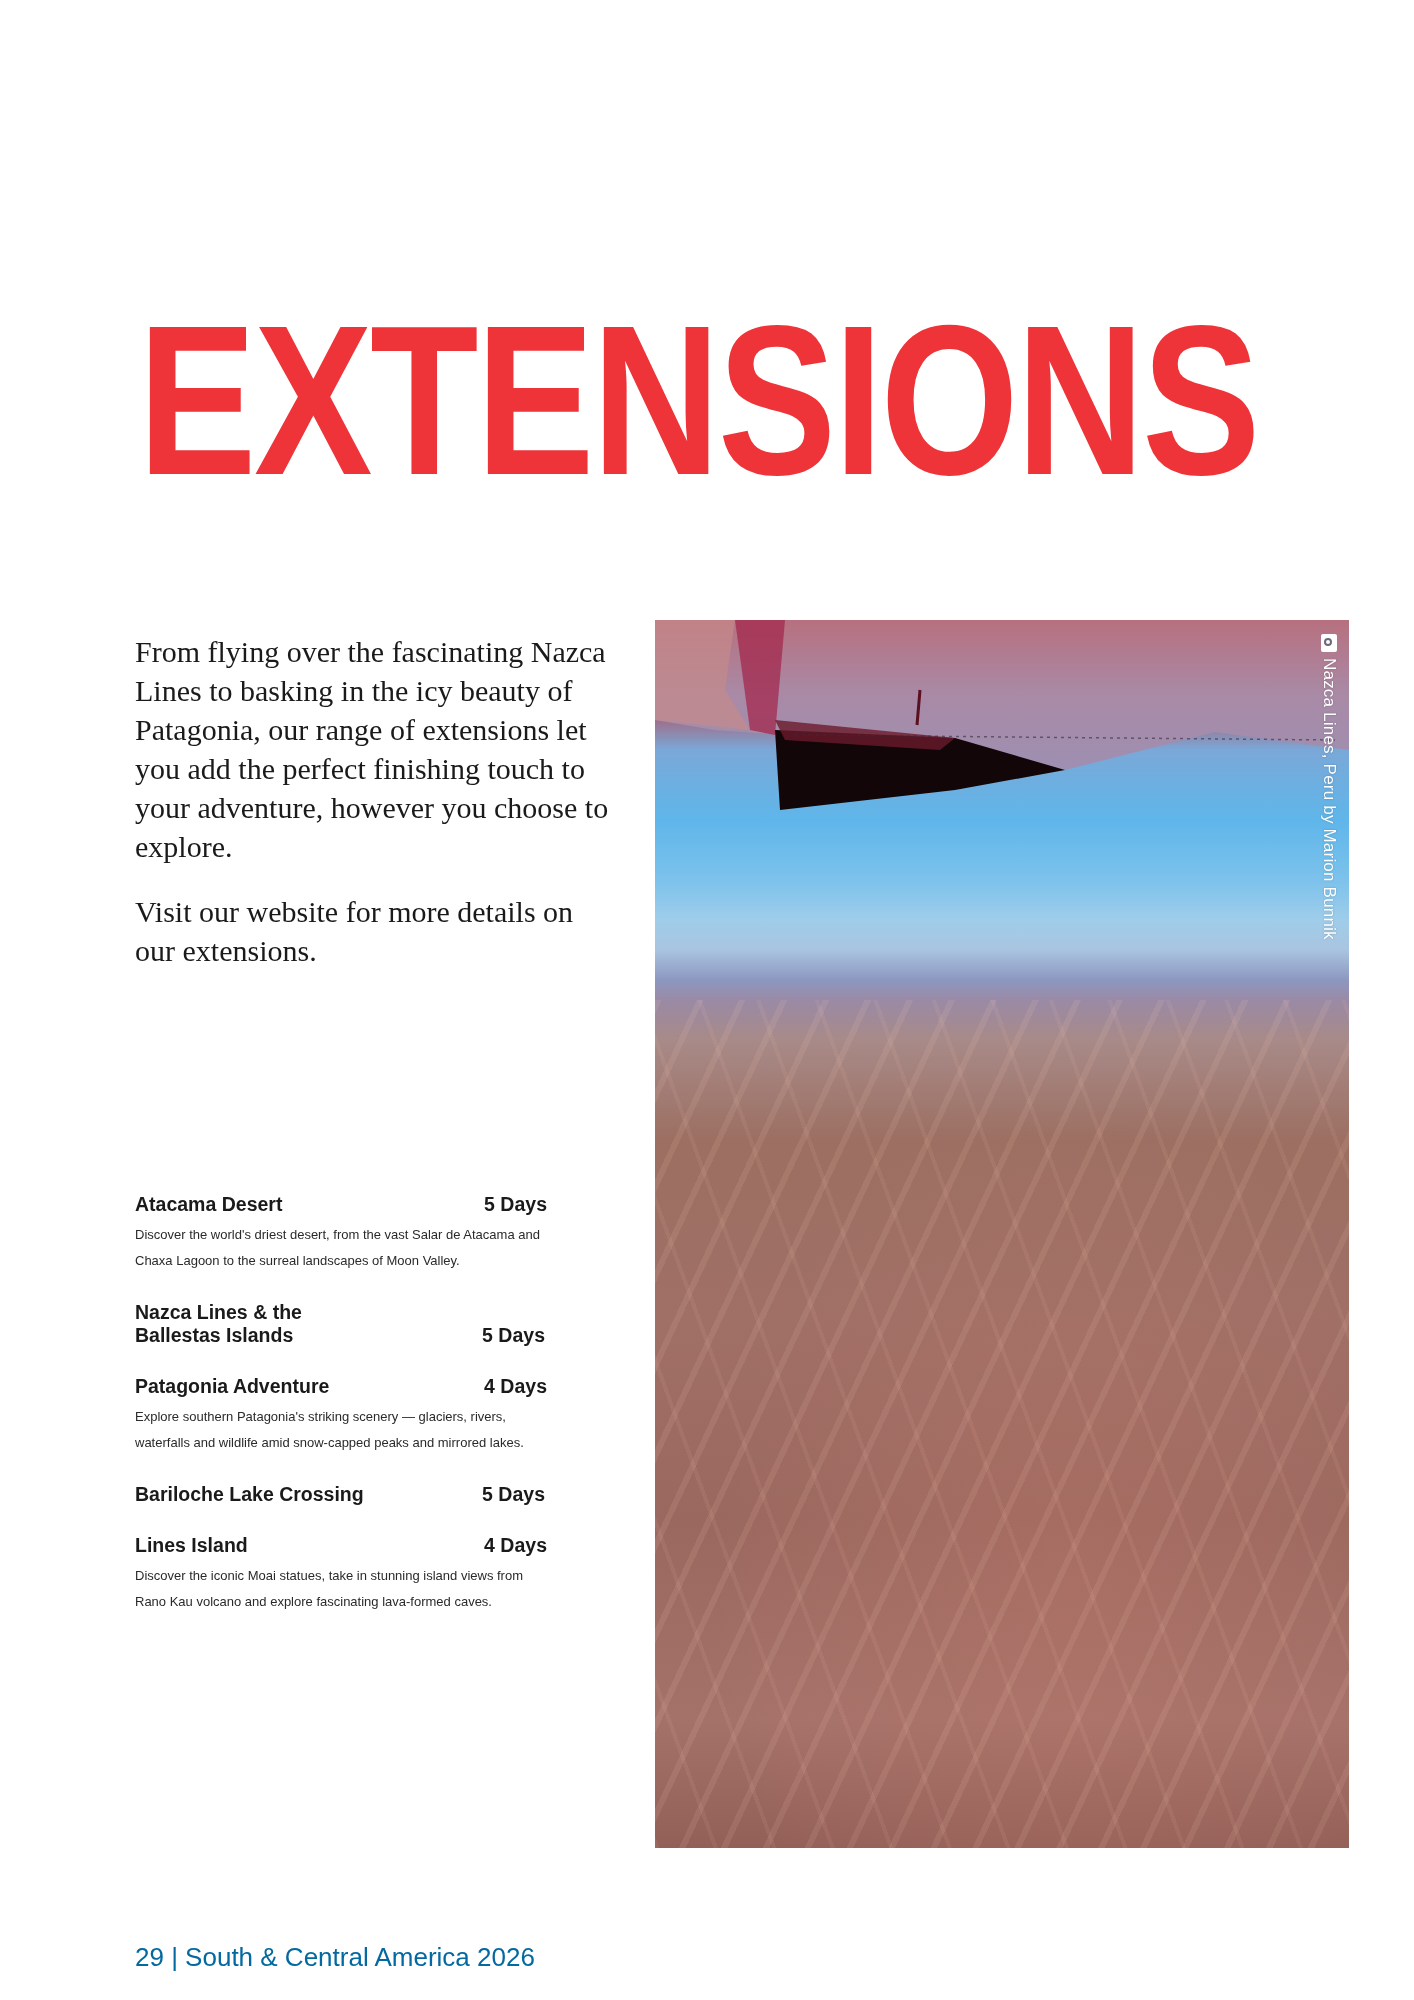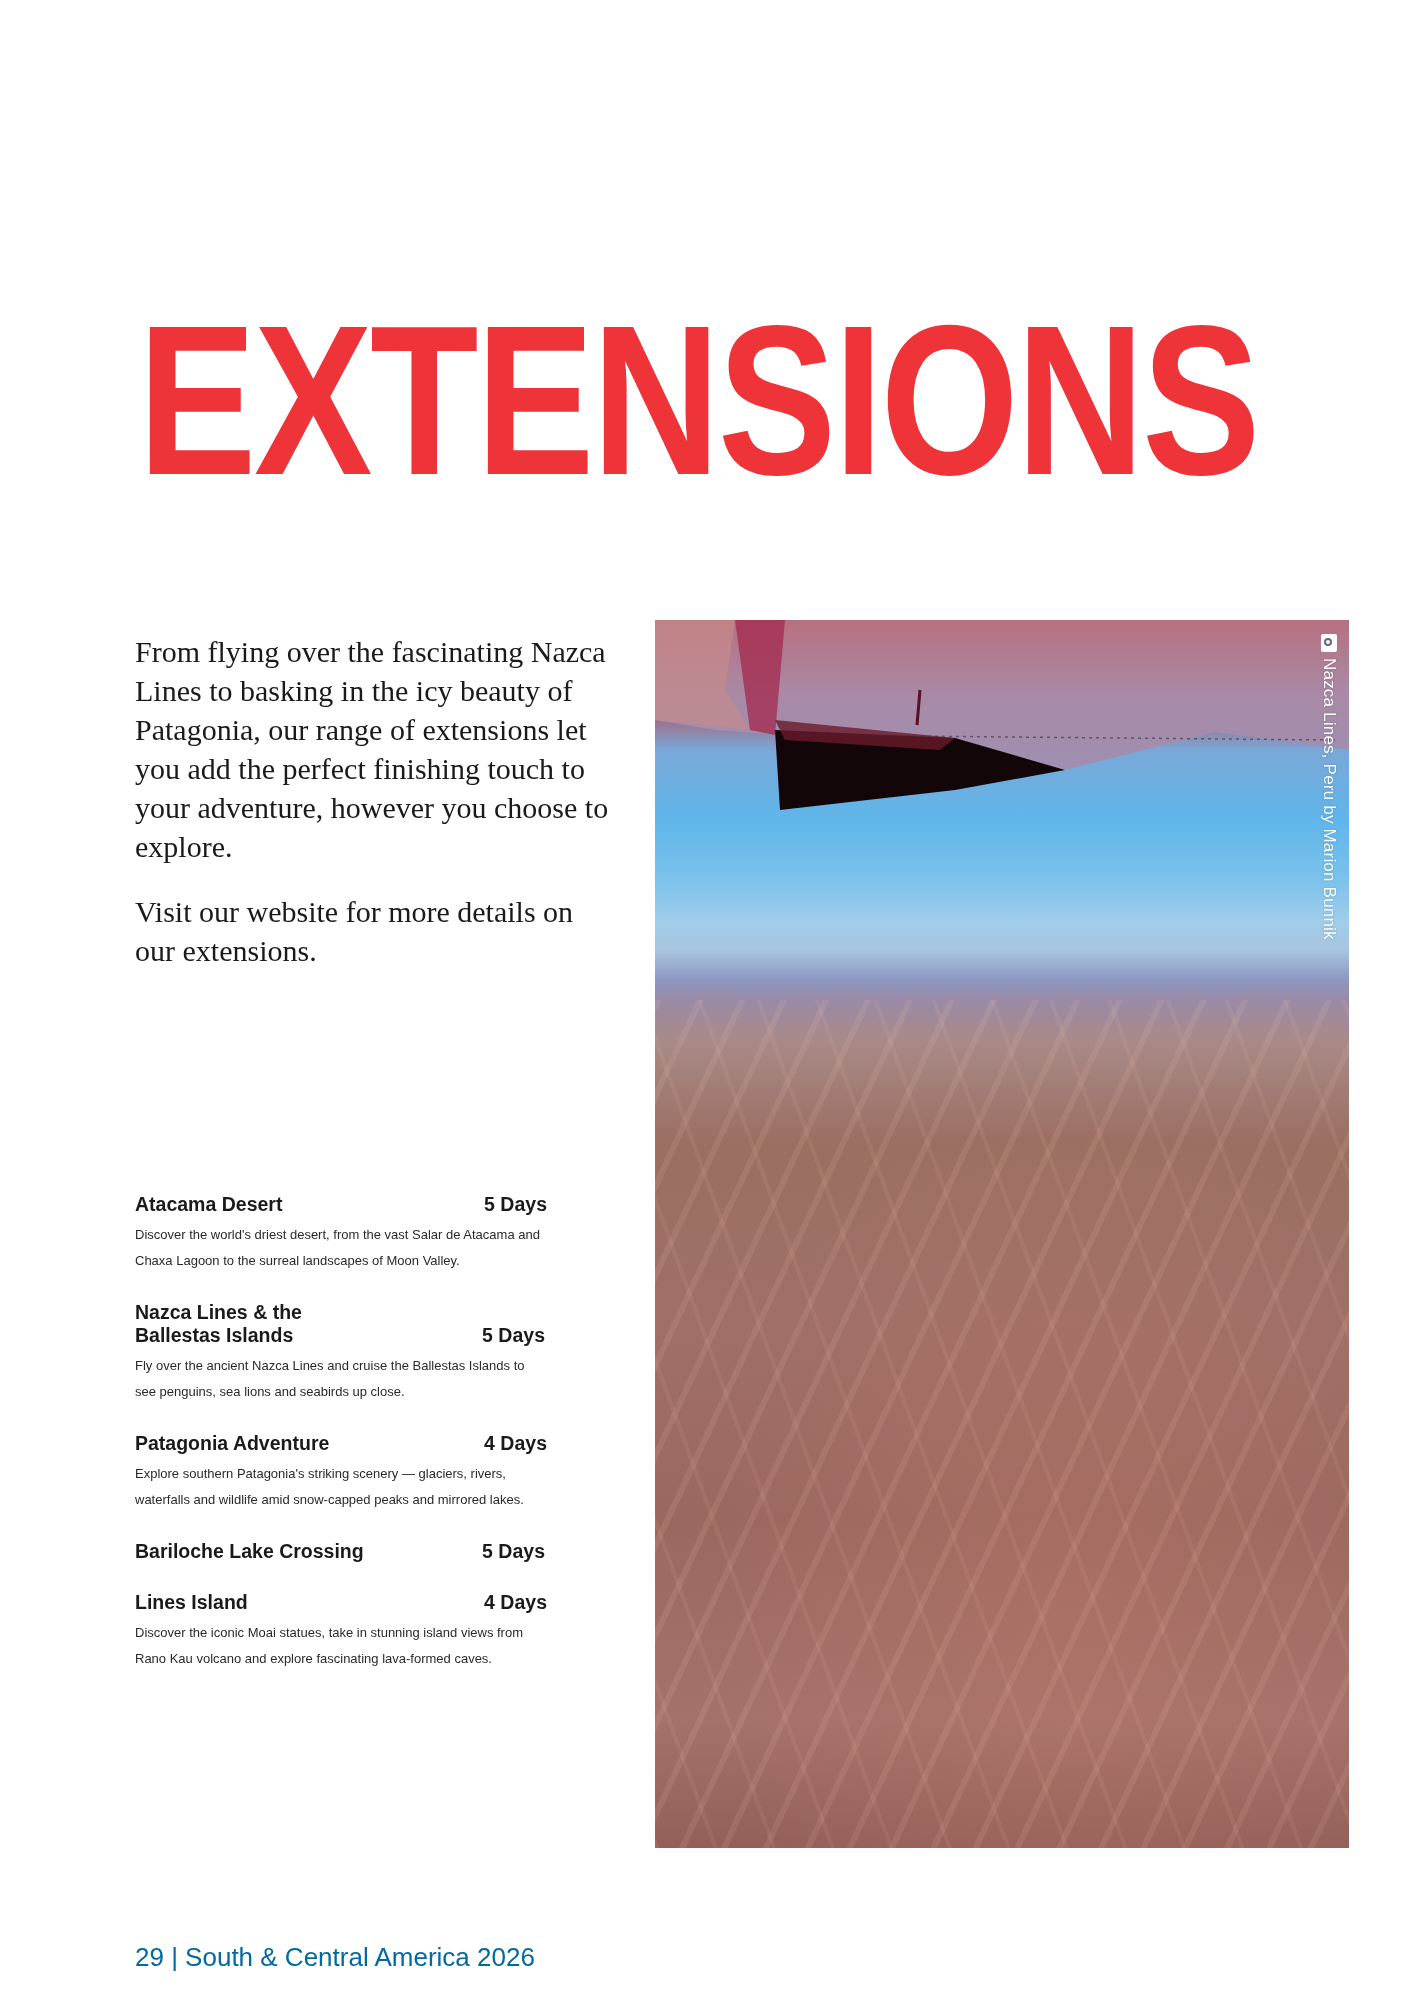--- a/index.html
+++ b/index.html
@@ -93,21 +93,20 @@
       <span class="ext-days">5 Days</span>
     </div>
     <div class="ext-desc">Discover the world's driest desert, from the vast Salar de Atacama and Chaxa Lagoon to the surreal landscapes of Moon Valley.</div>
   </div>
 
   <div class="ext">
     <div class="ext-head">
       <span class="ext-title" style="width:230px">Nazca Lines &amp; the Ballestas Islands</span>
       <span class="ext-days" style="padding-right:10px">5 Days</span>
     </div>
-    <div class="ext-desc" style="width:400px">Fly over the ancient Nazca Lines and cruise the Ballestas Islands to see penguins, sea lions and seabirds up close.</div>
   </div>
 
   <div class="ext">
     <div class="ext-head">
       <span class="ext-title">Patagonia Adventure</span>
       <span class="ext-days">4 Days</span>
     </div>
     <div class="ext-desc">Explore southern Patagonia's striking scenery — glaciers, rivers, waterfalls and wildlife amid snow-capped peaks and mirrored lakes.</div>
   </div>
 

